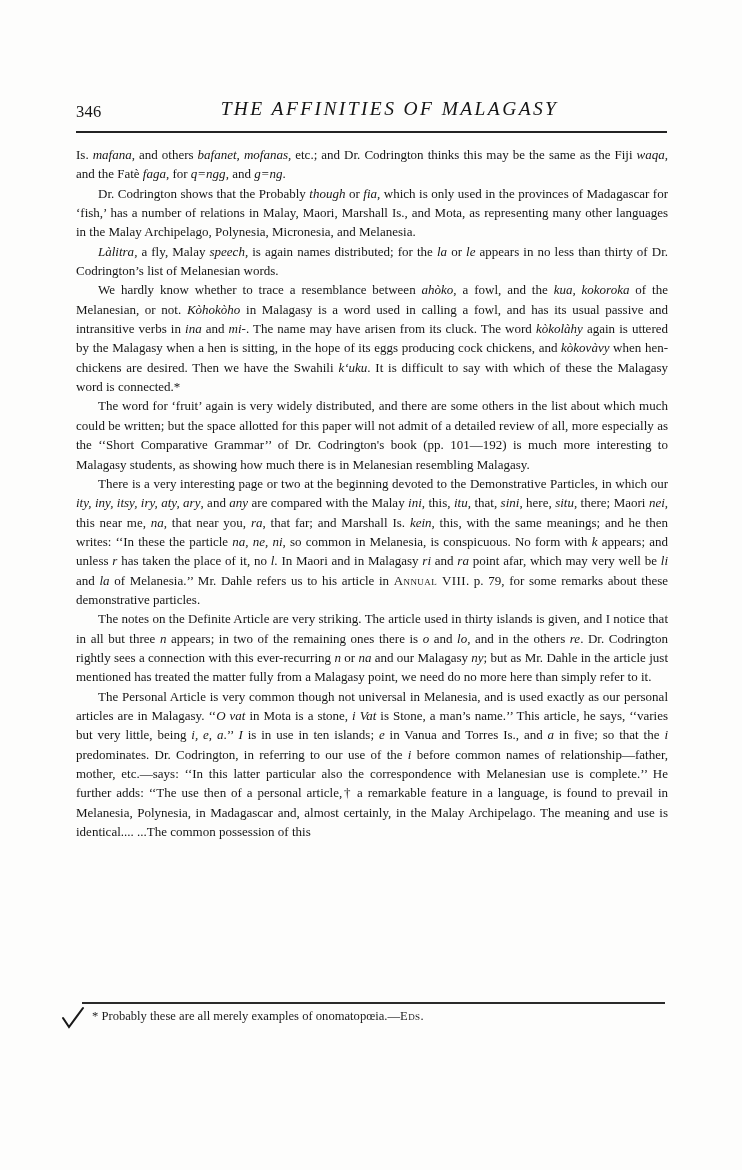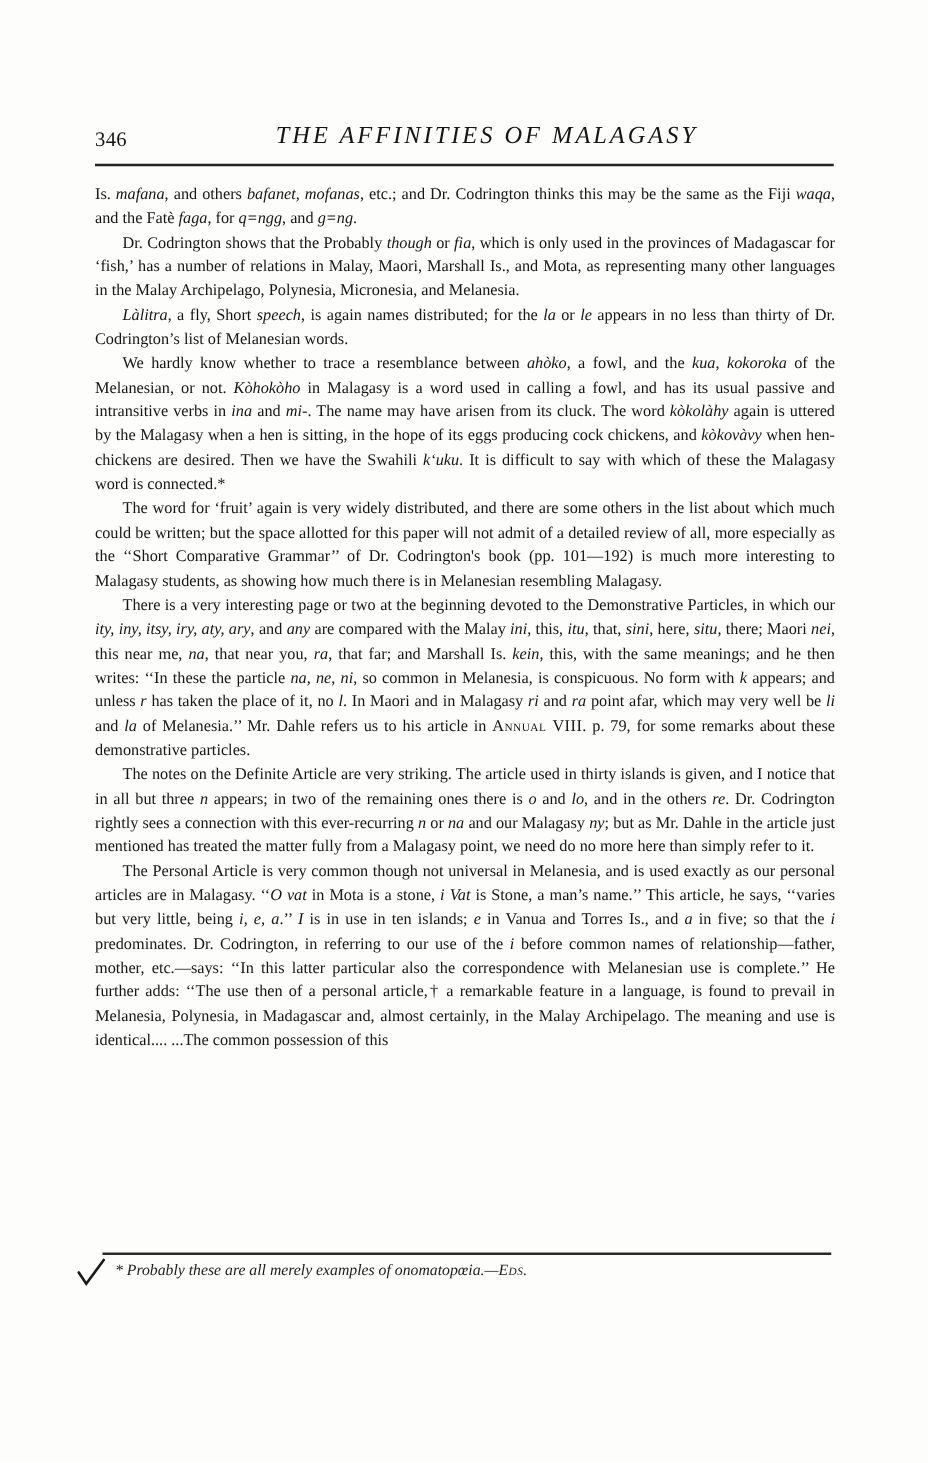--- a/index.html
+++ b/index.html
@@ -117,21 +117,20 @@
     width: 592px;
     font-size: 12.6px;
     line-height: 16.2px;
     text-align: justify;
     color: #1b1b1b;
   }
   .footnotes p {
     margin: 0;
     text-indent: 16px;
     text-align: justify;
-    font-style: italic;
   }
 
   
   .checkmark {
     position: absolute;
     left: 60px;
     top: 1006px;
     width: 26px;
     height: 26px;
   }
@@ -146,21 +145,21 @@
 
   <div class="running-head">
     <span class="folio">346</span>
     <span class="head-title">THE AFFINITIES OF MALAGASY</span>
   </div>
   <div class="rule-head"></div>
 
   <div class="textblock" id="textblock">
       <p class="noindent"><span>Is. </span><span class="it">mafana</span><span>, and others </span><span class="it">bafanet, mofanas</span><span>, etc.; and Dr. Codrington thinks this may be the same as the Fiji </span><span class="it">waqa</span><span>, and the Fatè </span><span class="it">faga</span><span>, for </span><span class="it">q=ngg</span><span>, and </span><span class="it">g=ng</span><span>.</span></p>
       <p><span>Dr. Codrington shows that the Probably </span><span class="it">though</span><span> or </span><span class="it">fia</span><span>, which is only used in the provinces of Madagascar for ‘fish,’ has a number of relations in Malay, Maori, Marshall Is., and Mota, as representing many other languages in the Malay Archipelago, Polynesia, Micronesia, and Melanesia.</span></p>
-      <p><span class="it">Làlitra</span><span>, a fly, Short </span><span class="it">speech</span><span>, is again names distributed; for the </span><span class="it">la</span><span> or </span><span class="it">le</span><span> appears in no less than thirty of Dr. Codrington’s list of Melanesian words.</span></p>
+      <p><span class="it">Làlitra</span><span>, a fly, Malay </span><span class="it">speech</span><span>, is again names distributed; for the </span><span class="it">la</span><span> or </span><span class="it">le</span><span> appears in no less than thirty of Dr. Codrington’s list of Melanesian words.</span></p>
       <p><span>We hardly know whether to trace a resemblance between </span><span class="it">ahòko</span><span>, a fowl, and the </span><span class="it">kua, kokoroka</span><span> of the Melanesian, or not. </span><span class="it">Kòhokòho</span><span> in Malagasy is a word used in calling a fowl, and has its usual passive and intransitive verbs in </span><span class="it">ina</span><span> and </span><span class="it">mi-</span><span>. The name may have arisen from its cluck. The word </span><span class="it">kòkolàhy</span><span> again is uttered by the Malagasy when a hen is sitting, in the hope of its eggs producing cock chickens, and </span><span class="it">kòkovàvy</span><span> when hen-chickens are desired. Then we have the Swahili </span><span class="it">k‘uku</span><span>. It is difficult to say with which of these the Malagasy word is connected.*</span></p>
       <p><span>The word for ‘fruit’ again is very widely distributed, and there are some others in the list about which much could be written; but the space allotted for this paper will not admit of a detailed review of all, more especially as the ‘‘Short Comparative Grammar’’ of Dr. Codrington's book (pp. </span><span class="osf">101—192</span><span>) is much more interesting to Malagasy students, as showing how much there is in Melanesian resembling Malagasy.</span></p>
       <p><span>There is a very interesting page or two at the beginning devoted to the Demonstrative Particles, in which our </span><span class="it">ity, iny, itsy, iry, aty, ary</span><span>, and </span><span class="it">any</span><span> are compared with the Malay </span><span class="it">ini</span><span>, this, </span><span class="it">itu</span><span>, that, </span><span class="it">sini</span><span>, here, </span><span class="it">situ</span><span>, there; Maori </span><span class="it">nei</span><span>, this near me, </span><span class="it">na</span><span>, that near you, </span><span class="it">ra</span><span>, that far; and Marshall Is. </span><span class="it">kein</span><span>, this, with the same meanings; and he then writes: ‘‘In these the particle </span><span class="it">na, ne, ni</span><span>, so common in Melanesia, is conspicuous. No form with </span><span class="it">k</span><span> appears; and unless </span><span class="it">r</span><span> has taken the place of it, no </span><span class="it">l</span><span>. In Maori and in Malagasy </span><span class="it">ri</span><span> and </span><span class="it">ra</span><span> point afar, which may very well be </span><span class="it">li</span><span> and </span><span class="it">la</span><span> of Melanesia.’’ Mr. Dahle refers us to his article in </span><span class="sc">Annual VIII</span><span>. p. </span><span class="osf">79</span><span>, for some remarks about these demonstrative particles.</span></p>
       <p><span>The notes on the Definite Article are very striking. The article used in thirty islands is given, and I notice that in all but three </span><span class="it">n</span><span> appears; in two of the remaining ones there is </span><span class="it">o</span><span> and </span><span class="it">lo</span><span>, and in the others </span><span class="it">re</span><span>. Dr. Codrington rightly sees a connection with this ever-recurring </span><span class="it">n</span><span> or </span><span class="it">na</span><span> and our Malagasy </span><span class="it">ny</span><span>; but as Mr. Dahle in the article just mentioned has treated the matter fully from a Malagasy point, we need do no more here than simply refer to it.</span></p>
       <p><span>The Personal Article is very common though not universal in Melanesia, and is used exactly as our personal articles are in Malagasy. ‘‘</span><span class="it">O vat</span><span> in Mota is a stone, </span><span class="it">i Vat</span><span> is Stone, a man’s name.’’ This article, he says, ‘‘varies but very little, being </span><span class="it">i, e, a</span><span>.’’ </span><span class="it">I</span><span> is in use in ten islands; </span><span class="it">e</span><span> in Vanua and Torres Is., and </span><span class="it">a</span><span> in five; so that the </span><span class="it">i</span><span> predominates. Dr. Codrington, in referring to our use of the </span><span class="it">i</span><span> before common names of relationship—father, mother, etc.—says: ‘‘In this latter particular also the correspondence with Melanesian use is complete.’’ He further adds: ‘‘The use then of a personal article,† a remarkable feature in a language, is found to prevail in Melanesia, Polynesia, in Madagascar and, almost certainly, in the Malay Archipelago. The meaning and use is identical.... ...The common possession of this</span></p>
     </div>
 
   <div class="rule-foot"></div>
   <div class="footnotes" id="footnotes">
       <p><span>* Probably these are all merely examples of onomatopœia.—</span><span class="sc">Eds</span><span>.</span></p>

